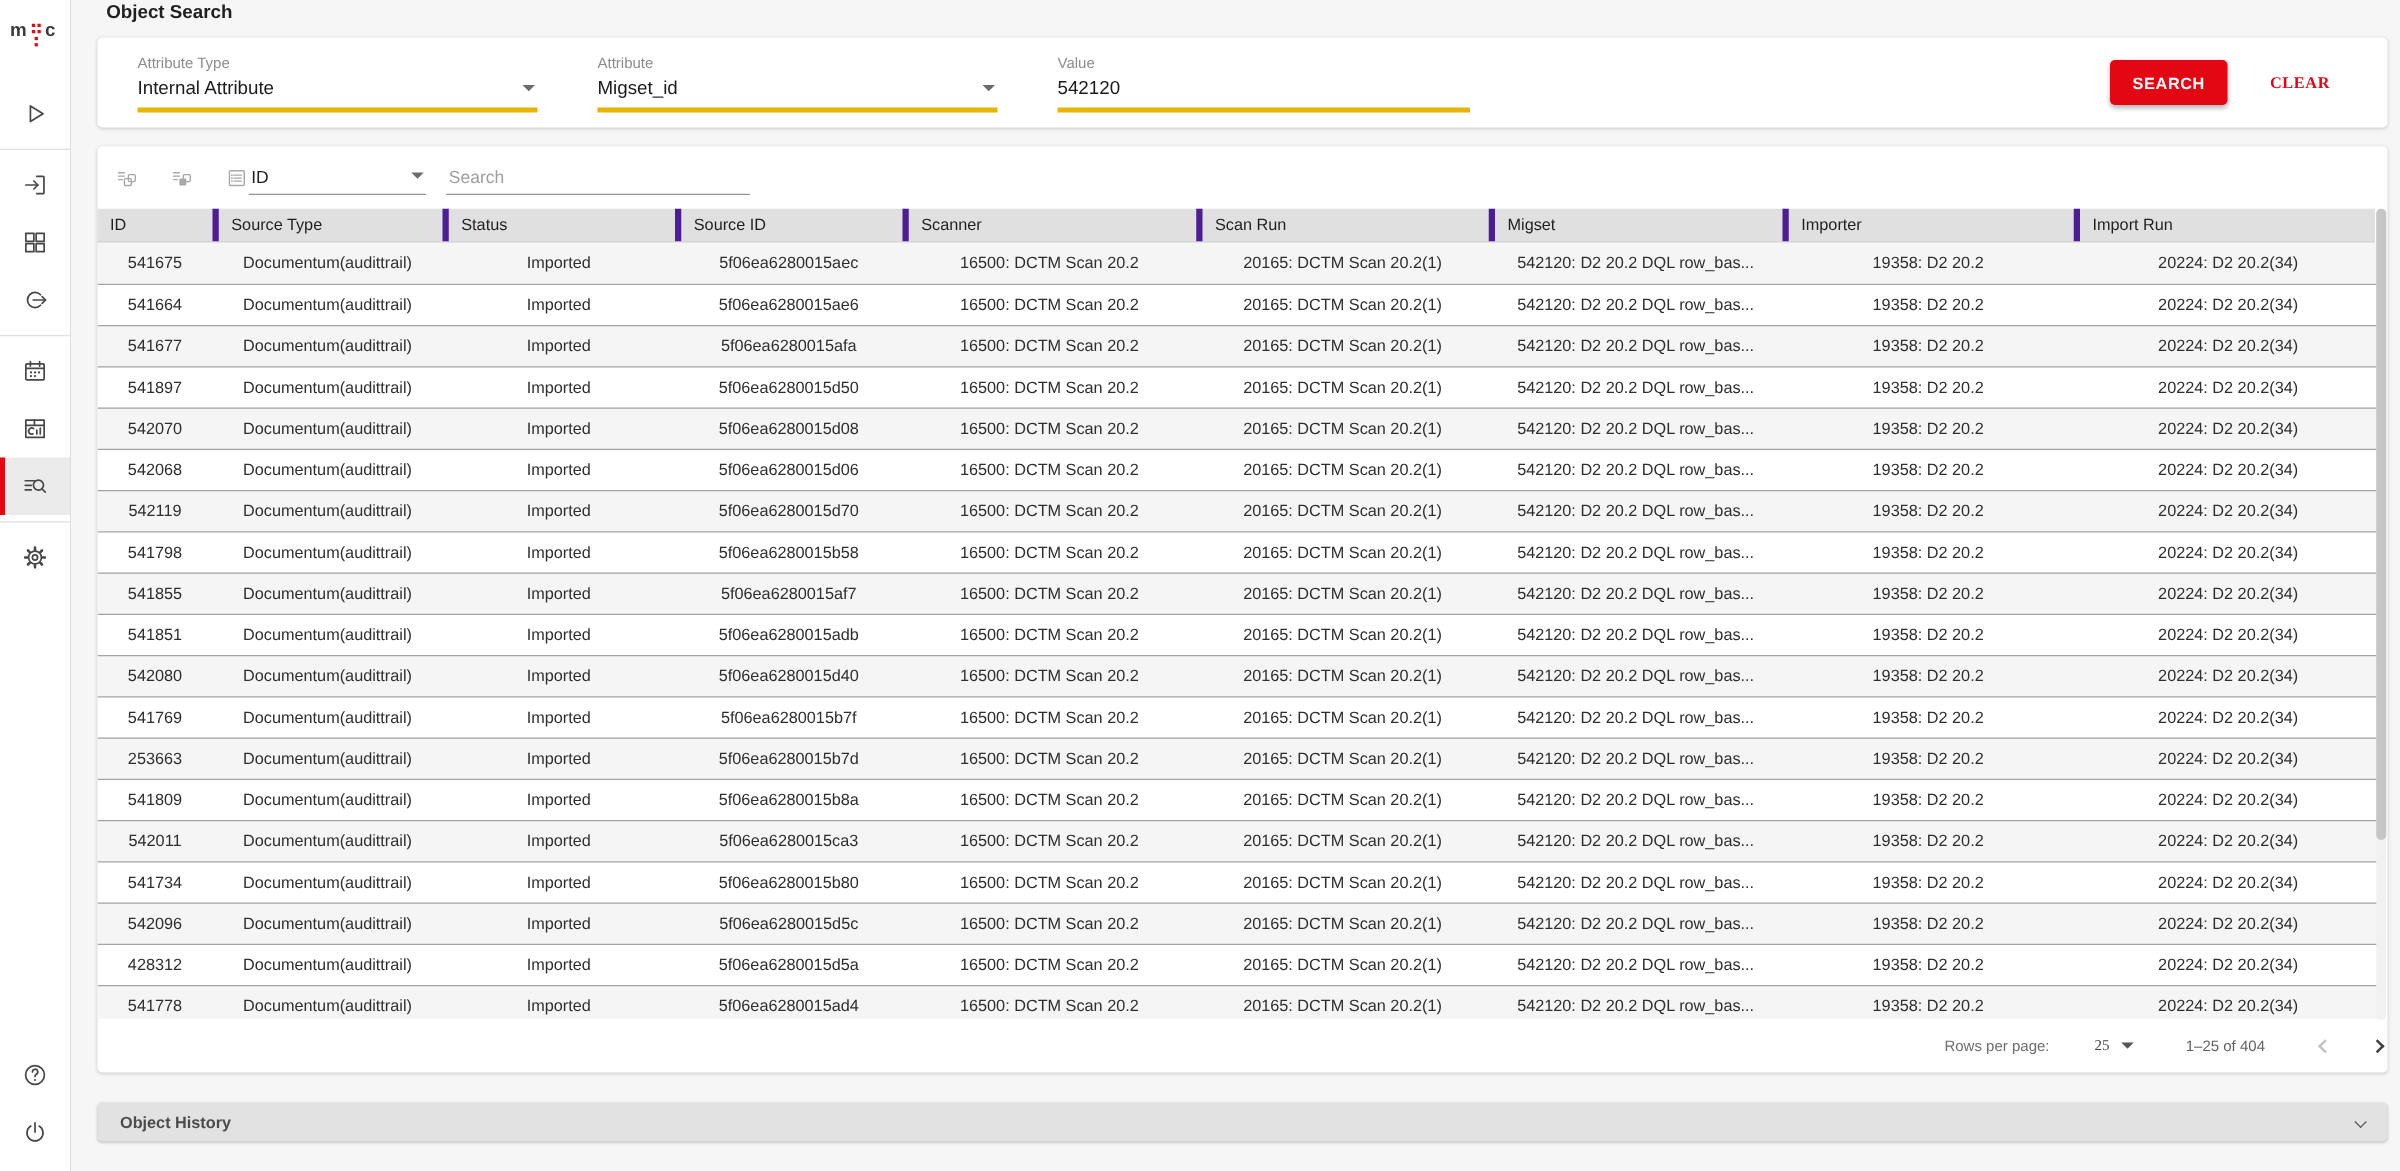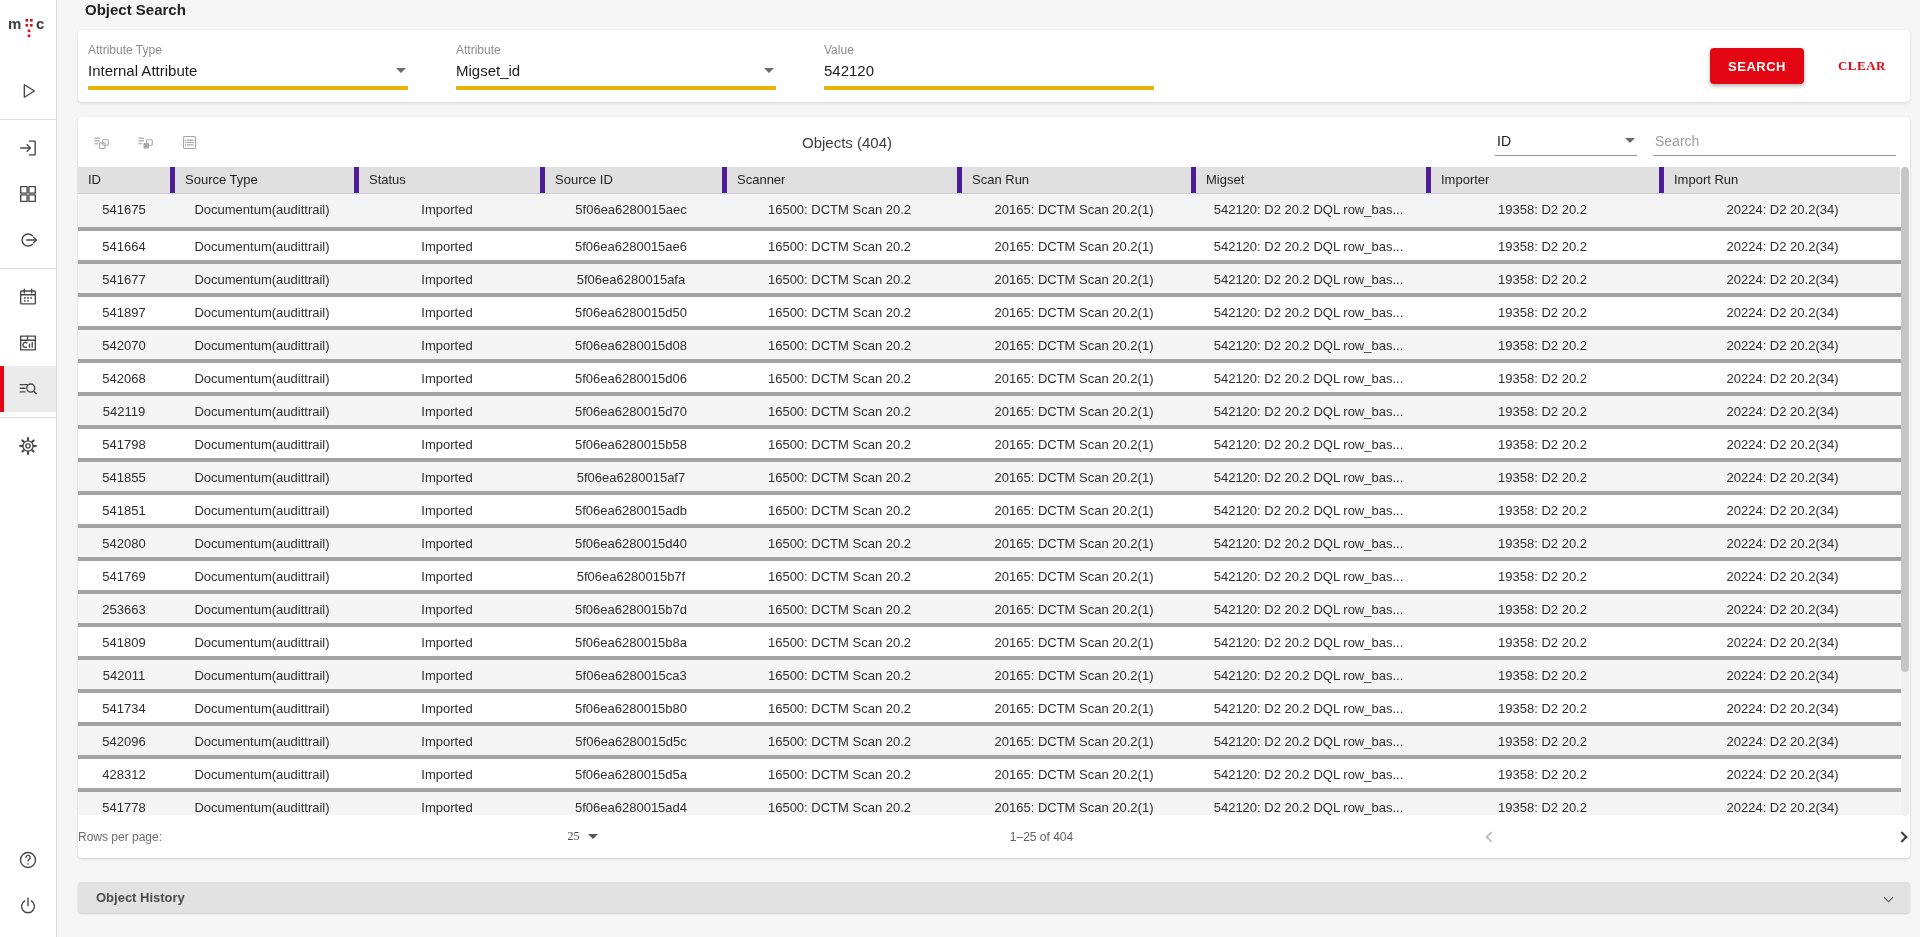--- a/index.html
+++ b/index.html
@@ -22,21 +22,21 @@
   .nav-btn.active::before{content:"";position:absolute;left:0;top:0;bottom:0;width:4px;background:var(--red)}
   .nav-div{height:1px;background:#e0e0e0;margin:5px 0}
   .nav-bottom{margin-top:auto;display:flex;flex-direction:column;padding-bottom:8px}
 
   
   .main{margin-left:57px;height:937px}
   .page-title{padding:1px 0 12px 28px;font-size:15px;font-weight:700;color:#1f1f1f}
   .card{background:#fff;border-radius:4px;box-shadow:0 1px 3px rgba(0,0,0,.16);margin:0 10px 0 21px}
 
   
-  .form-card{height:72px;display:flex;align-items:center;padding:0 10px}
+  .form-card{height:72px;display:flex;align-items:center;padding:0 32px}
   .field{width:320px;margin-right:48px}
   .field .lbl{font-size:12px;color:#8c8c8c}
   .fval{display:flex;align-items:center;justify-content:space-between;
         border-bottom:4px solid #eab308;padding:5px 2px 7px 0;font-size:15px;color:#1b1b1b;cursor:pointer}
   .caret{width:0;height:0;border-left:5px solid transparent;border-right:5px solid transparent;
          border-top:5px solid #6b6b6b;margin-left:8px}
   .btns{margin-left:auto;display:flex;align-items:center;gap:28px;padding-right:8px}
   .search-btn{background:var(--red);color:#fff;border:none;border-radius:4px;height:36px;padding:0 18px;
               font-size:13px;font-weight:700;letter-spacing:.5px;box-shadow:0 2px 4px rgba(0,0,0,.3);cursor:pointer;
               font-family:"Liberation Sans",sans-serif}
@@ -59,27 +59,27 @@
 
   .thead{display:grid;grid-template-columns:var(--cols);background:#e0e0e0;height:27px;
          border-bottom:1px solid #cfcfcf;margin-right:10px}
   .hcell{font-size:13px;font-weight:500;color:#1f1f1f;padding-left:10px;line-height:26px;
          white-space:nowrap;overflow:hidden;cursor:pointer}
   .hcell + .hcell{border-left:5px solid #4c1d95}
 
   .tbody{height:621px;overflow:hidden;margin-right:4px}
   .trow{display:grid;grid-template-columns:var(--cols);height:33px;cursor:pointer}
   .trow:nth-child(odd){background:#f5f5f5}
-  .trow + .trow{border-top:4px solid #a3a3a3}
+  .trow + .trow{border-top:1px solid #a3a3a3}
   .tcell{font-size:13px;color:#2e2e2e;text-align:center;line-height:32px;white-space:nowrap;overflow:hidden}
 
   .vscroll{position:absolute;top:50px;right:1px;width:8px;height:649px;background:#f1f1f1;border-radius:4px}
   .vthumb{width:8px;height:505px;background:#c6c6c6;border-radius:4px;cursor:pointer}
 
-  .pgn{height:43px;display:flex;align-items:center;justify-content:space-between;font-size:12px;color:#6d6d6d;
+  .pgn{height:43px;display:flex;align-items:center;justify-content:flex-end;font-size:12px;color:#6d6d6d;
        }
   .rpp-label{margin-right:30px}
   .rpp-value{display:flex;align-items:center;gap:9px;color:#454545;margin-right:36px;cursor:pointer;background:none;border:none;font-size:12px;font-family:Liberation Serif, serif}
   .rpp-value .caret{border-top-color:#555;margin-left:0}
   .range{margin-right:40px;color:#5f5f5f}
   .chev-btn{background:none;border:none;cursor:pointer;padding:4px;line-height:0}
   .chev{display:inline-block;width:8px;height:8px;border-right:2px solid;border-top:2px solid}
   .chev.prev{transform:rotate(-135deg);color:#c4c4c4}
   .chev.next{transform:rotate(45deg);color:#3f3f3f}
   .chev-btn.prev-btn{margin-right:26px}
@@ -236,21 +236,20 @@
                   <path d="M3.5 6.5h6M3.5 10h6M3.5 13.5h4"></path>
                   <rect x="13.5" y="8.5" width="7" height="7" rx="1"></rect>
                   <rect class="f" x="9.5" y="12.5" width="7" height="7" rx="1"></rect>
                 </svg></span></button>
             <button class="icon-btn"><span style="line-height:0"><svg viewBox="0 0 24 24">
                   <rect x="4.5" y="4.5" width="15" height="15" rx="1"></rect>
                   <path d="M9 9h7.5M9 12h7.5M9 15h7.5"></path>
                   <path d="M7 9h.01M7 12h.01M7 15h.01" stroke-width="1.8"></path>
                 </svg></span></button>
           </div>
-        <div class="tbar-title">Objects (404)</div>
         <div class="tbar-controls">
           <div class="col-select">
             <span>ID</span>
             <span class="caret"></span>
           </div>
           <input class="tsearch" placeholder="Search" style="">
         </div>
       </div>
 
       <div class="thead" id="thead">

